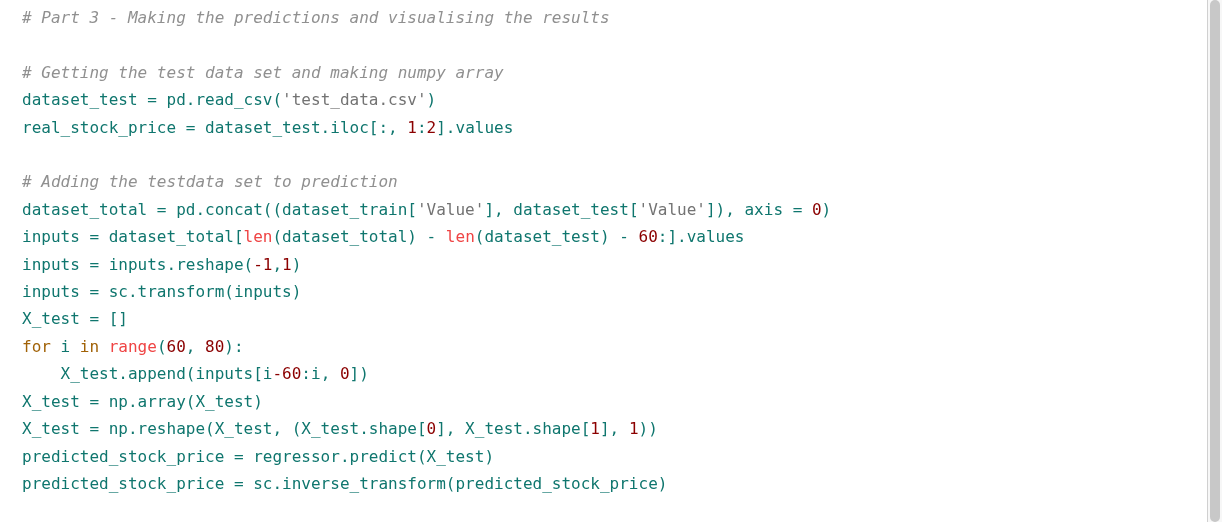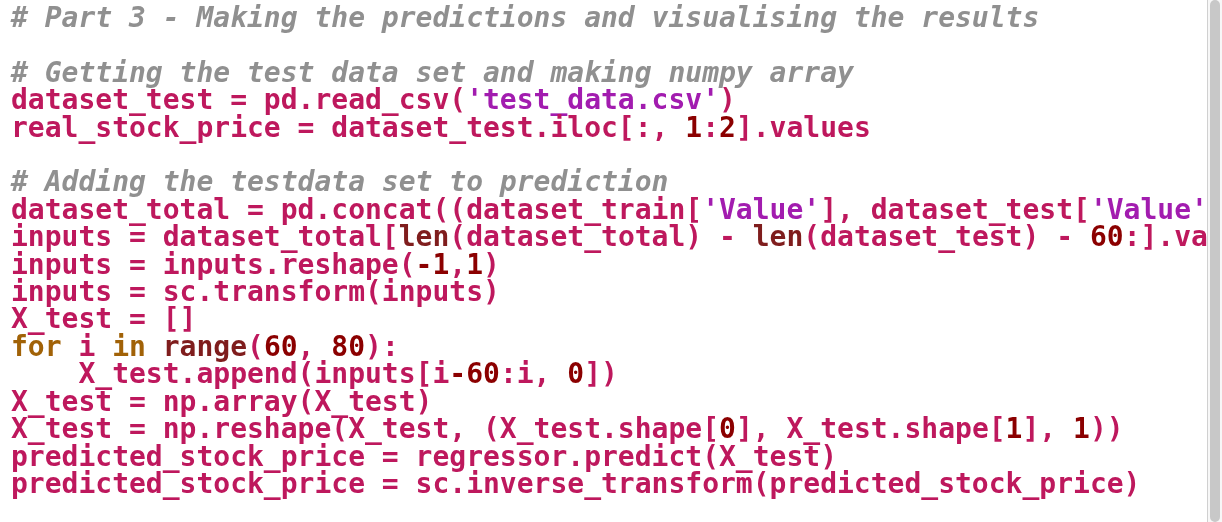--- a/index.html
+++ b/index.html
@@ -11,34 +11,34 @@
     overflow: hidden;
   }
   .code-container {
     position: relative;
     width: 1222px;
     height: 522px;
     box-sizing: border-box;
   }
   .code-area {
     font-family: "Menlo", "Consolas", "DejaVu Sans Mono", monospace;
-    font-size: 28px;
+    font-size: 16px;
     line-height: 27.4px;
     white-space: pre;
-    padding: 4px 11px;
+    padding: 4px 22px;
     color: #000000;
     letter-spacing: 0px;
-    font-weight: 700;
+    font-weight: 400;
   }
   .comment   { color: #909090; font-style: italic; }
-  .string    { color: #a21caf; }
-  .builtin   { color: #7f1d1d; }
+  .string    { color: #737373; }
+  .builtin   { color: #ef4444; }
   .keyword   { color: #a16207; }
   .number    { color: #8b0000; }
-  .plain     { color: #be185d; }
+  .plain     { color: #0f766e; }
   .scrollbar {
     position: absolute;
     right: 0;
     top: 0;
     width: 14px;
     height: 100%;
     background: #f7f7f7;
     border-left: 1px solid #d0d0d0;
   }
   .scrollbar-thumb {

